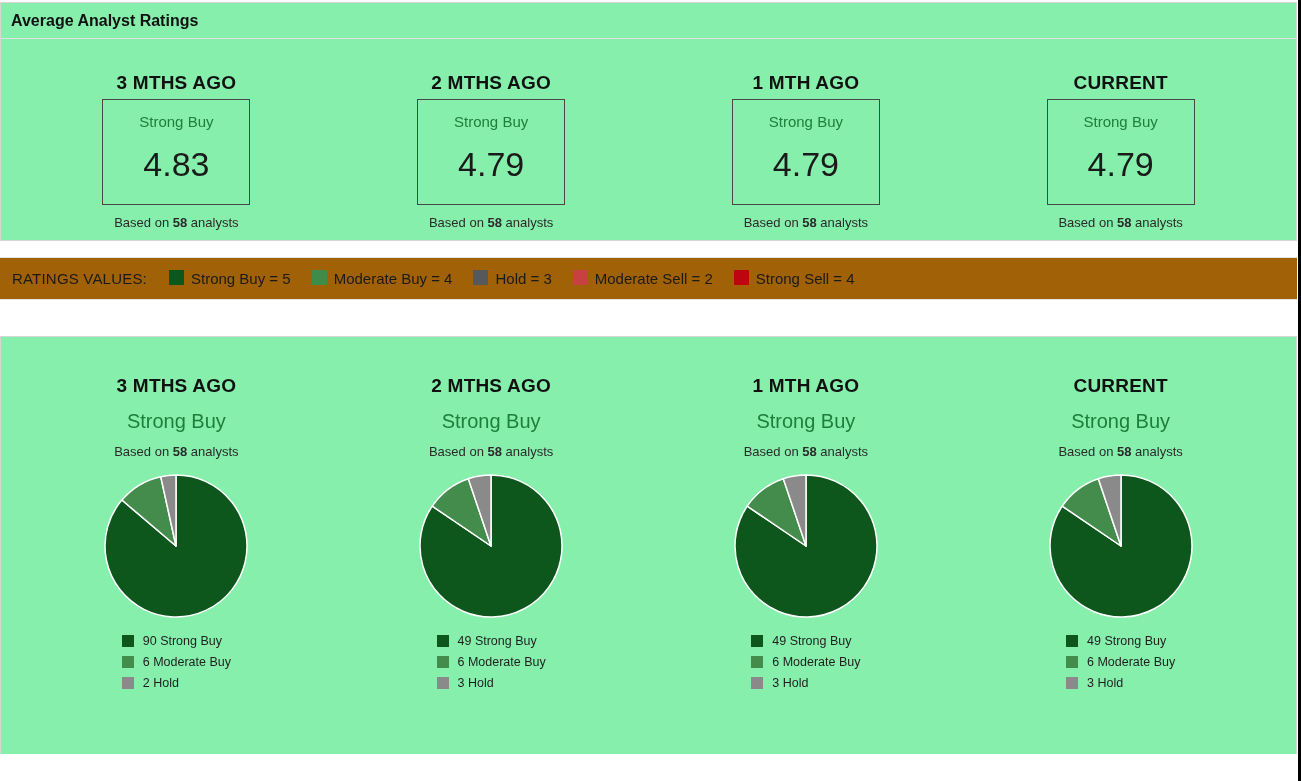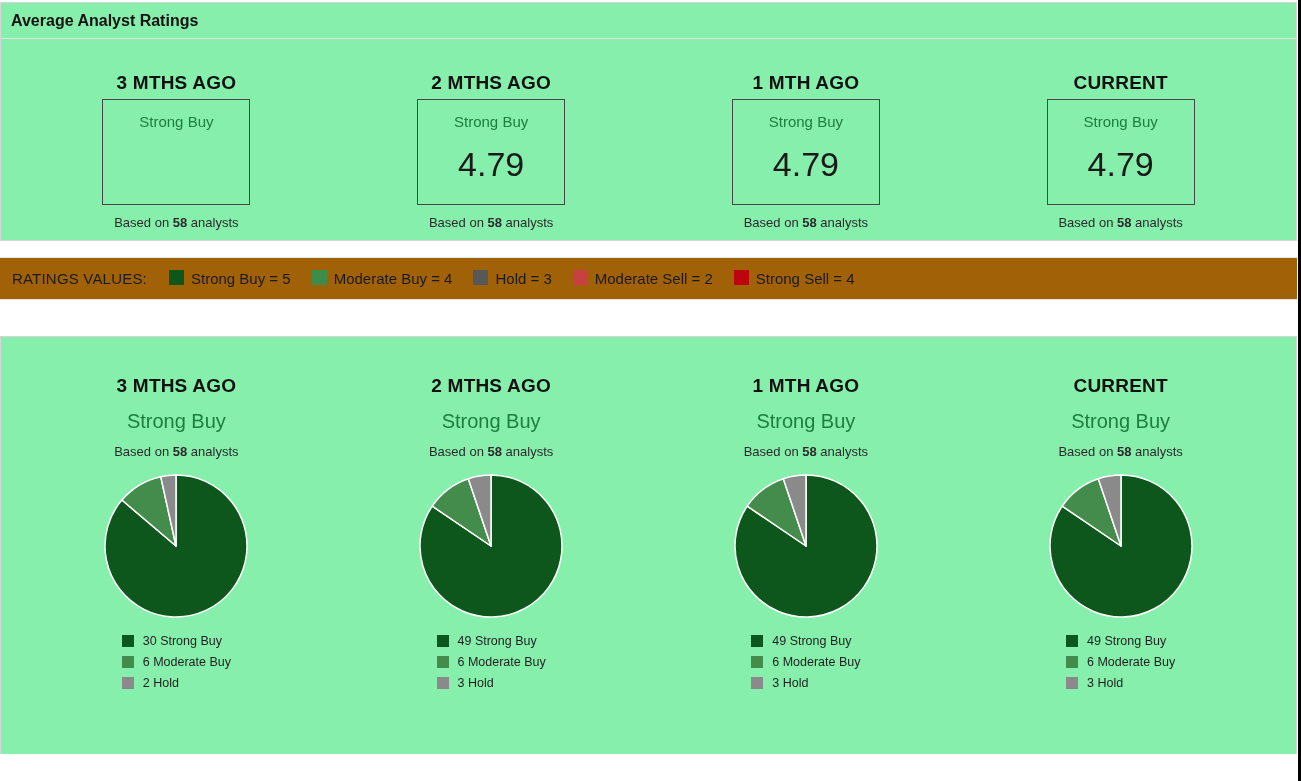--- a/index.html
+++ b/index.html
@@ -48,20 +48,21 @@
   <section class="panel">
     <div class="panel-header">
       <h2>Average Analyst Ratings</h2>
     </div>
     <div class="cards">
 
       <div class="card">
         <div class="period">3 MTHS AGO</div>
         <div class="rating-box">
           <div class="rating">Strong Buy</div>
+          <div class="value">4.83</div>
         </div>
         <div class="based">
           <span>Based on</span>
           <b>58</b>
           <span>analysts</span>
         </div>
       </div>
 
       <div class="card">
         <div class="period">2 MTHS AGO</div>
@@ -143,21 +144,21 @@
         <div class="pie-wrap">
             <svg width="148" height="148" viewBox="0 0 148 148">
               <path d="M74 74 L74.00 3.00 A71 71 0 1 1 19.89 28.04 Z" fill="#0e571c" stroke="#ffffff" stroke-width="1.5" stroke-linejoin="round"></path>
               <path d="M74 74 L19.89 28.04 A71 71 0 0 1 58.74 4.66 Z" fill="#448c4b" stroke="#ffffff" stroke-width="1.5" stroke-linejoin="round"></path>
               <path d="M74 74 L58.74 4.66 A71 71 0 0 1 74.00 3.00 Z" fill="#8a8a8a" stroke="#ffffff" stroke-width="1.5" stroke-linejoin="round"></path>
             </svg>
           </div>
         <div class="pie-legend">
           <div class="pl-row">
             <span class="pl-swatch" style="background: rgb(14, 87, 28);"></span>
-            <span>30 Strong Buy</span>
+            <span>90 Strong Buy</span>
           </div>
           <div class="pl-row">
             <span class="pl-swatch" style="background: rgb(68, 140, 75);"></span>
             <span>6 Moderate Buy</span>
           </div>
           <div class="pl-row">
             <span class="pl-swatch" style="background: rgb(138, 138, 138);"></span>
             <span>2 Hold</span>
           </div>
         </div>

